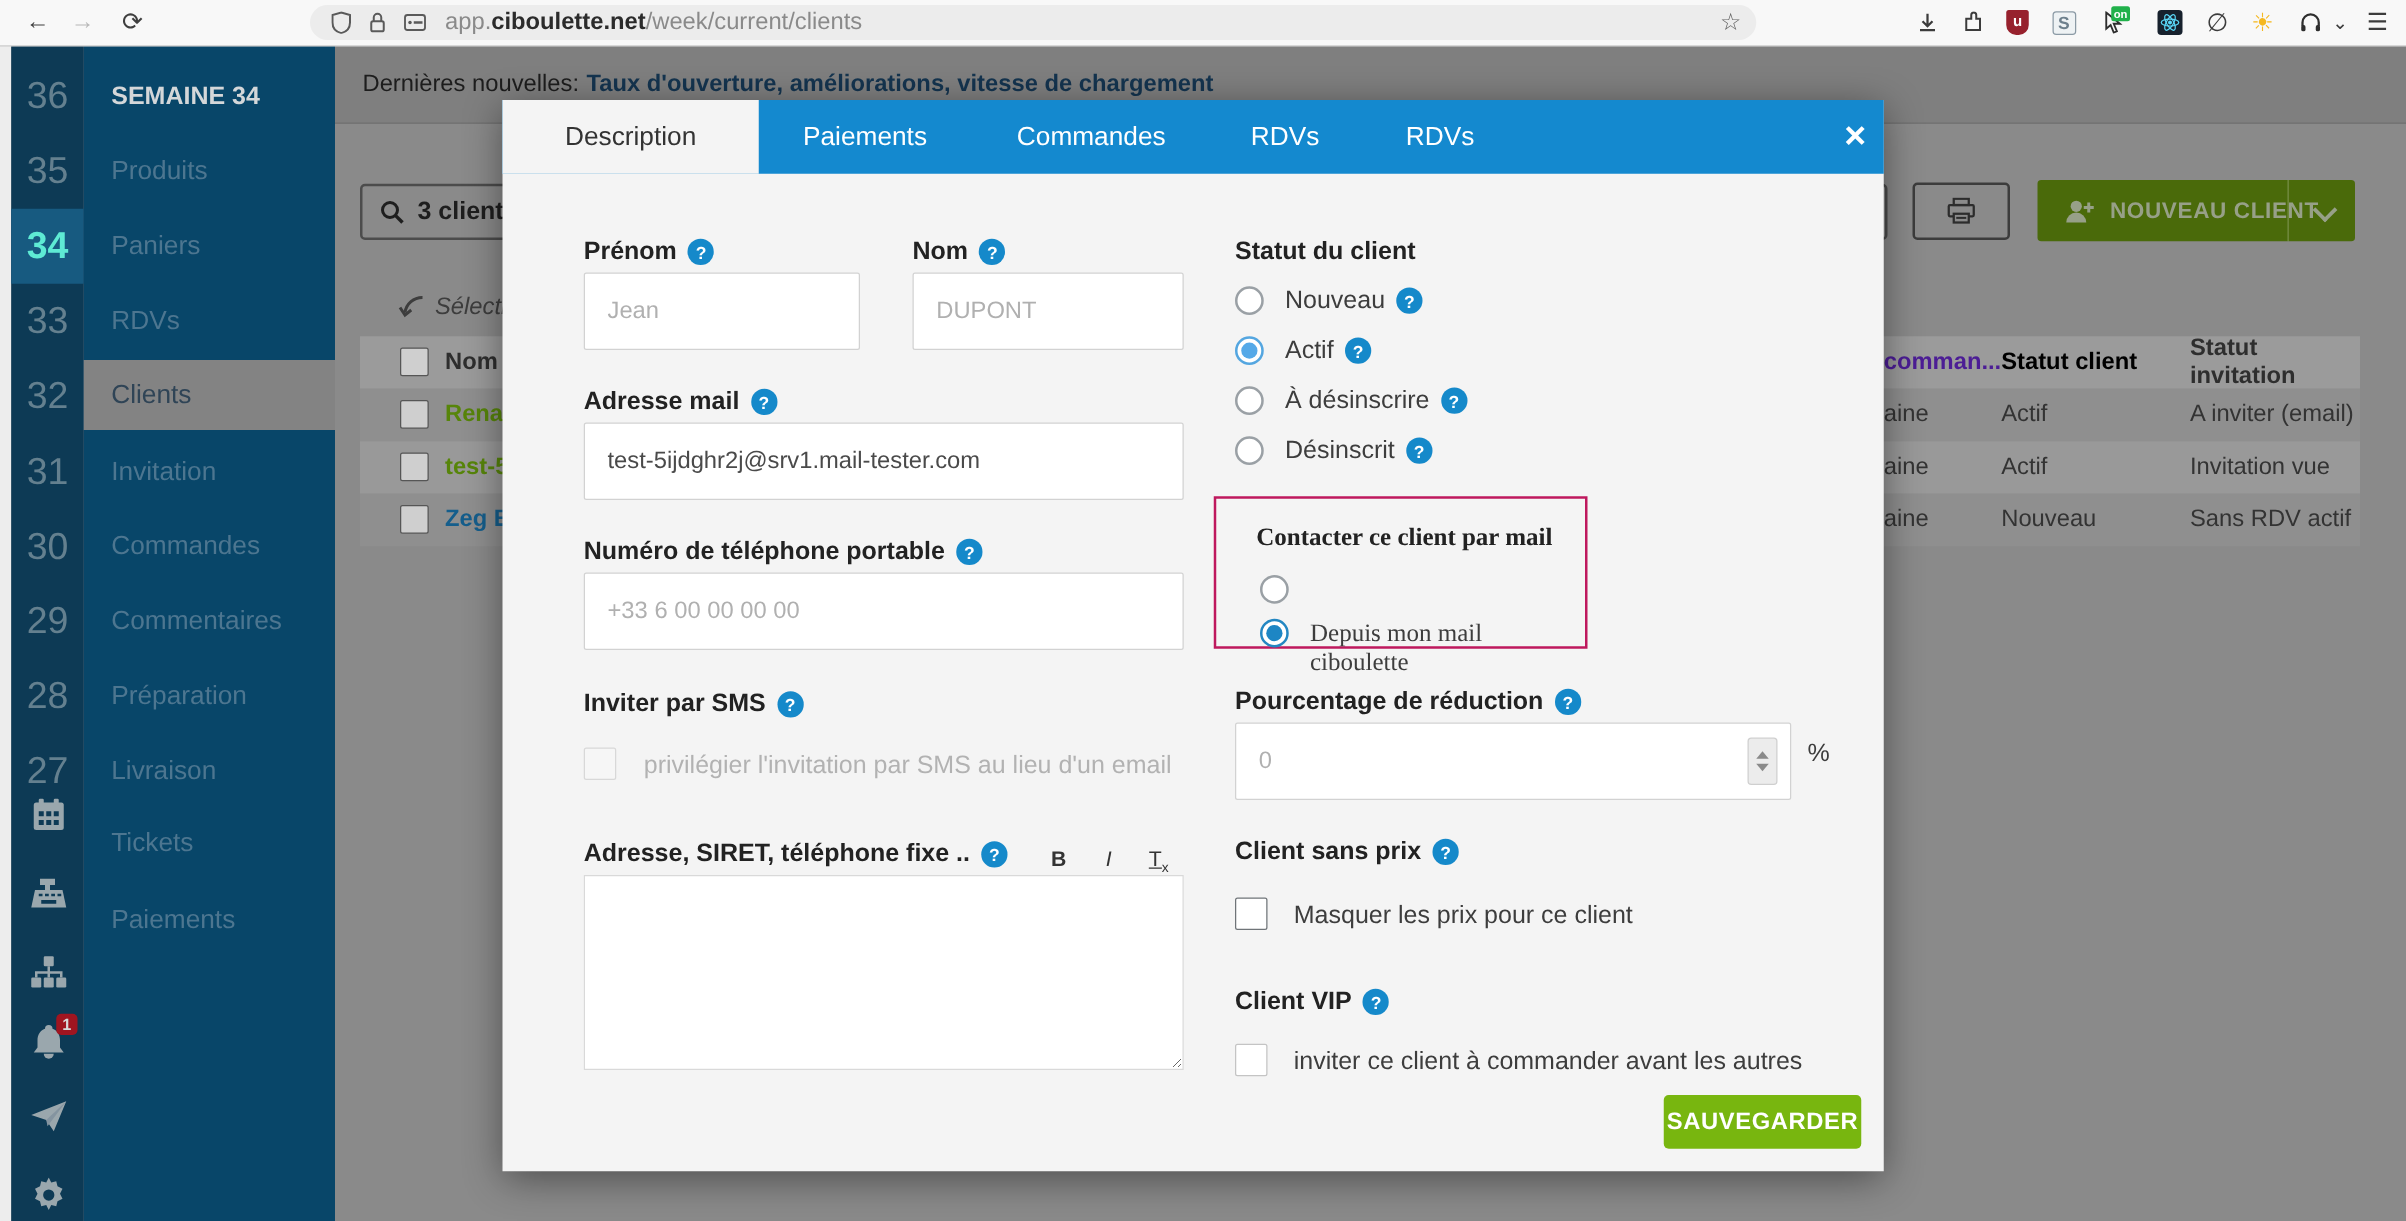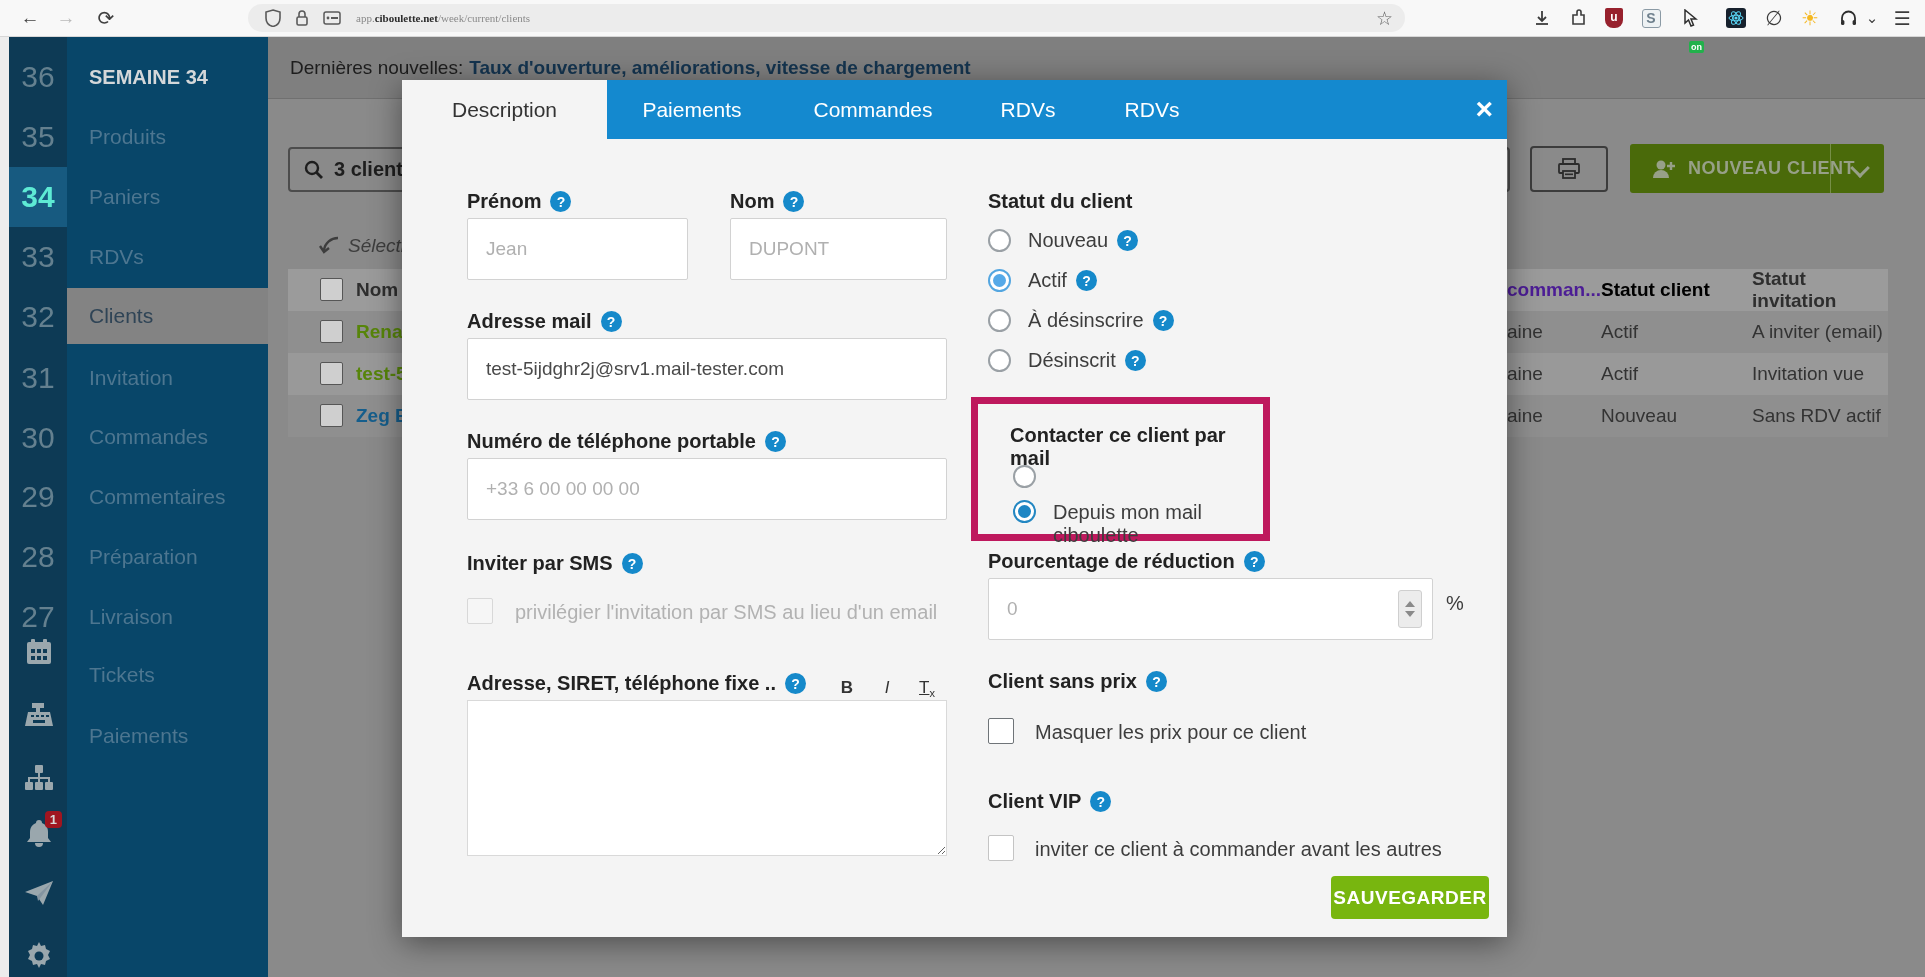--- a/index.html
+++ b/index.html
@@ -8,27 +8,27 @@
 
   
   .browser-bar { position:absolute; left:0; top:0; width:1925px; height:37px;
                  background:#f8f8f8; border-bottom:1px solid #d7d7d7; z-index:50; }
   .nav-ic { position:absolute; top:4px; font-size:19px; color:#3f3f3f; width:28px; height:28px;
             text-align:center; line-height:28px; cursor:pointer; }
   .nav-ic.disabled { color:#b9b9b9; }
   .url-bar { position:absolute; left:248px; top:4px; width:1157px; height:28px; background:#ececec;
              border-radius:14px; display:flex; align-items:center; padding-left:10px; }
   .url-ic { margin:0 7px; display:inline-flex; }
-  .url-text { font-size:11px; color:#8a8a8a; margin-left:8px; white-space:nowrap;font-family:Liberation Serif, serif; }
+  .url-text { font-size:19px; color:#8a8a8a; margin-left:8px; white-space:nowrap; }
   .url-text b { color:#2b2b2b; font-weight:bold; }
   .star { position:absolute; right:12px; top:3px; font-size:19px; color:#5f5f5f; }
   .ext-ic { position:absolute; top:4px; width:28px; height:28px; display:flex; align-items:center;
             justify-content:center; font-size:17px; color:#3c3c3c; }
   .badge-on { position:absolute; top:-4px; right:-6px; background:#21b14b; color:#fff; font-size:9px;
-              font-weight:bold; padding:1px 2px; border-radius:2px; line-height:10px;margin-top:36px; }
+              font-weight:bold; padding:1px 2px; border-radius:2px; line-height:10px; }
   .ublock { width:18px; height:20px; background:#97212d; color:#fff; font-weight:bold; font-size:12px;
             text-align:center; line-height:19px; border-radius:2px 2px 8px 8px; }
   .stylus { width:19px; height:19px; border:1px solid #8b9aa5; border-radius:3px; color:#6d7f8c;
             font-weight:bold; font-size:14px; text-align:center; line-height:17px; background:#eef2f4;}
   .devtools { width:20px; height:20px; background:#17212d; border-radius:3px; display:flex;
               align-items:center; justify-content:center; }
 
   
   .page { position:absolute; left:0; top:37px; width:1925px; height:940px; background:#8a8a8a; }
   .left-strip { position:absolute; left:0; top:0; width:9px; height:940px; background:#ededed; }
@@ -104,22 +104,22 @@
            top:3px; width:13px; height:13px; border-radius:50%; background:#55a9e8; }
   .radio.sel-b { border-color:#2387c2; } .radio.sel-b::after { content:""; position:absolute; left:3px;
            top:3px; width:13px; height:13px; border-radius:50%; background:#1d86c4; }
   .rad-label { position:absolute; font-size:20px; color:#3d3d3d; display:flex; align-items:center; }
   .chk { position:absolute; width:26px; height:26px; background:#fff; border:1px solid #6f7478;
          border-radius:2px; cursor:pointer; }
   .chk.disabled { border-color:#d8d8d8; background:#f6f6f6; }
   .chk.lite { border-color:#c4c4c4; }
   .chk-label { position:absolute; font-size:20px; color:#3d3d3d; }
   .chk-label.muted { color:#b2b2b2; }
-  .red-box { position:absolute; left:569px; top:317px; width:299px; height:144px;
-             border:7px solid #be185d; }
+  .red-box { position:absolute; left:569px; top:317px; width:299px; height:122px;
+             border:2px solid #be185d;font-family:Liberation Serif, serif; }
   .fmt-btn { position:absolute; top:598px; font-size:17px; color:#333; width:30px; height:26px;
              text-align:center; cursor:pointer; }
   .textarea { position:absolute; left:65px; top:620px; width:480px; height:156px; background:#fff;
               border:1px solid #d9d9d9; }
   .spinner { position:absolute; width:24px; height:38px; background:#ececec; border:1px solid #cfcfcf;
              border-radius:3px; display:flex; flex-direction:column; align-items:center;
              justify-content:center; gap:4px; cursor:pointer; }
   .spin-up { width:0;height:0;border-left:5px solid transparent;border-right:5px solid transparent;
              border-bottom:6px solid #8a8a8a; }
   .spin-dn { width:0;height:0;border-left:5px solid transparent;border-right:5px solid transparent;

